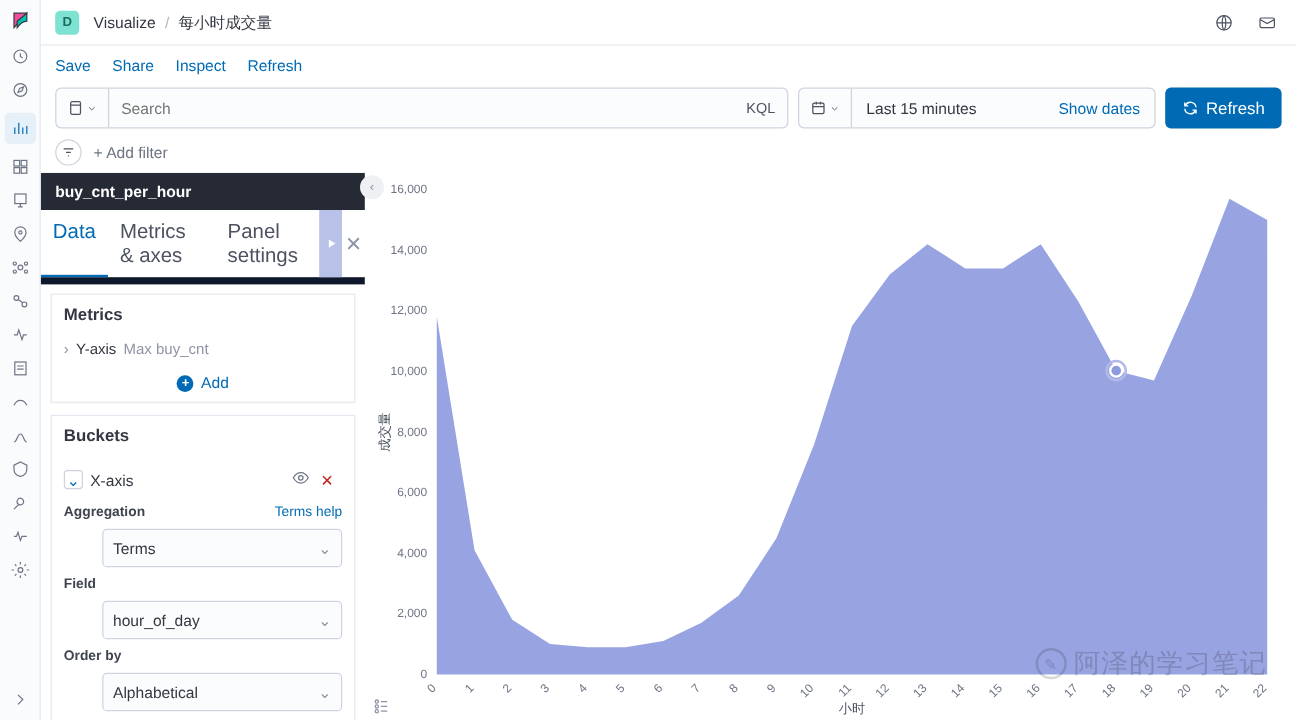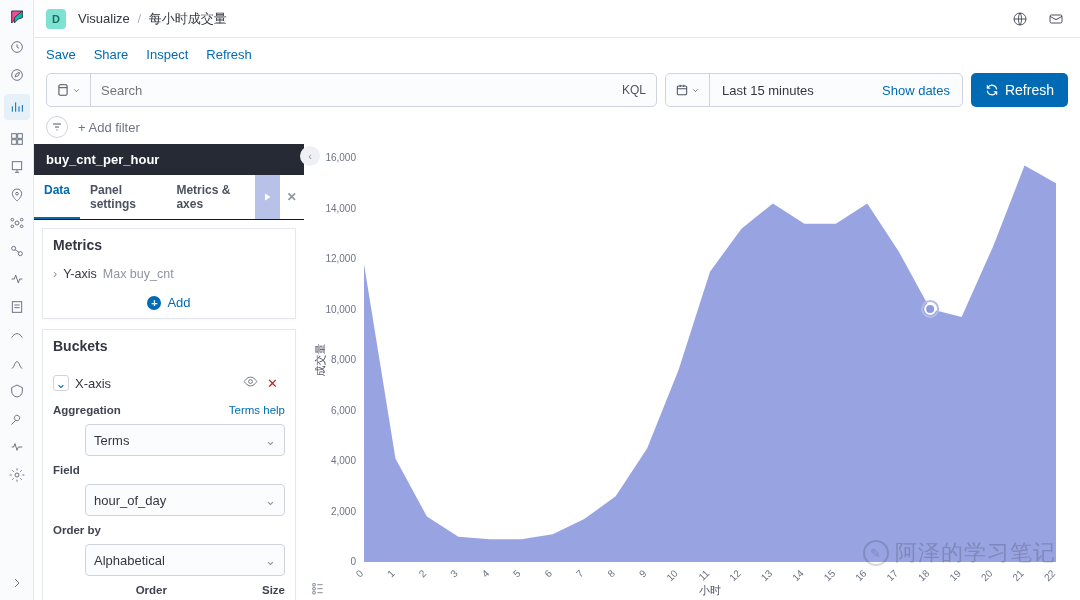--- a/index.html
+++ b/index.html
@@ -42,21 +42,21 @@
 
 
 .filterrow{ height:34px; display:flex;align-items:center; padding:0 12px; gap:10px;}
 .filterrow .fic{ width:22px;height:22px;border:1px solid #cfd3de;border-radius:11px;display:flex;align-items:center;justify-content:center;color:#4c5260;cursor:pointer;}
 .filterrow .add{ color:#6d7484; font-size:13px;cursor:pointer;text-align:center;}
 
 
 .body{ flex:1; display:flex; overflow:hidden;}
 .sidepanel{ width:270px; display:flex; flex-direction:column; background:#fff; position:relative;}
 .side-title{ background:#252a35; color:#fff; font-weight:600; font-size:13px; padding:8px 12px;}
-.side-tabs{ display:flex; border-bottom:1px solid #0f172a; font-size:12px; position:relative;font-weight:bold;}
+.side-tabs{ display:flex; border-bottom:6px solid #0f172a; font-size:17px; position:relative;}
 .side-tab{ padding:8px 10px; color:#4c5260; cursor:pointer;}
 .side-tab.active{ color:#006bb4; border-bottom:2px solid #006bb4;}
 .side-play{ margin-left:auto; background:#b8c2e8; width:30px;display:flex;align-items:center;justify-content:center;color:#fff;cursor:pointer;}
 .side-close{ width:30px;display:flex;align-items:center;justify-content:center;color:#8e94a3;cursor:pointer;}
 .side-body{ flex:1; overflow:auto; padding:8px; display:flex;flex-direction:column;gap:10px;}
 .card{ border:1px solid #e4e8ee; border-radius:0; box-shadow:0 1px 2px rgba(0,0,0,0.03);}
 .card-h{ font-weight:600; font-size:14px; padding:8px 10px;}
 .metric-row{ padding:6px 10px; font-size:12.5px; color:#343741; display:flex;align-items:center;gap:6px;cursor:pointer;}
 .metric-row .chev{ color:#8e94a3;}
 .metric-row .agg{ color:#8e94a3;}
@@ -272,22 +272,22 @@
         </svg>
       </div>
     <div class="add">+ Add filter</div>
   </div>
 
   <div class="body">
     <div class="sidepanel">
       <div class="side-title">buy_cnt_per_hour</div>
       <div class="side-tabs">
         <div class="side-tab active">Data</div>
+        <div class="side-tab">Metrics &amp; axes</div>
         <div class="side-tab">Panel settings</div>
-        <div class="side-tab">Metrics &amp; axes</div>
         <div class="side-play">
             <svg width="12" height="12" viewBox="0 0 24 24" fill="currentColor">
               <path d="M8 5v14l11-7z"></path>
             </svg>
           </div>
         <div class="side-close">✕</div>
       </div>
       <div class="collapse-handle">‹</div>
       <div class="side-body">
         <div class="card">

